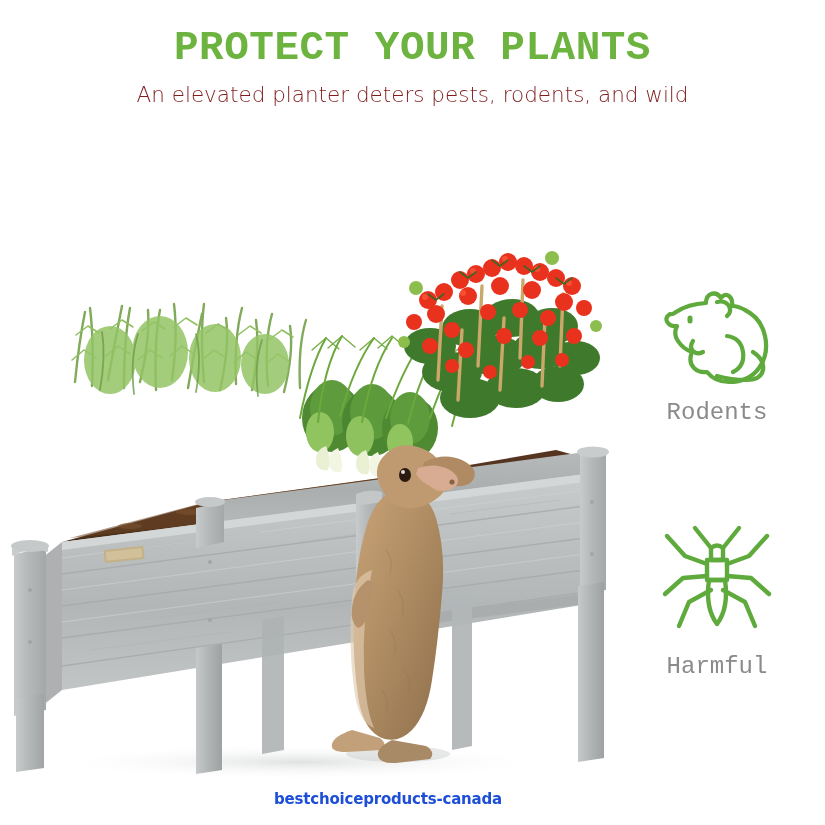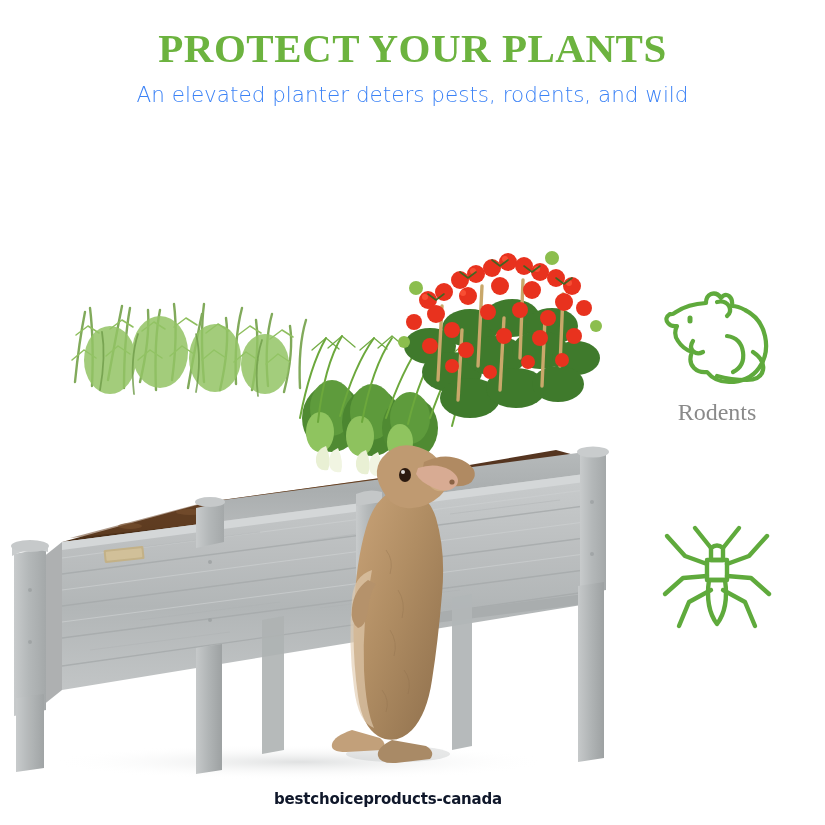--- a/index.html
+++ b/index.html
@@ -6,44 +6,44 @@
   body{
     width:825px;height:825px;background:#ffffff;overflow:hidden;
     font-family:"Liberation Sans", sans-serif;position:relative;
   }
   #stage{position:absolute;inset:0;width:825px;height:825px;background:#fff;}
 
   
   .headline{
     position:absolute;left:0;top:27px;width:825px;text-align:center;
     font-size:41px;font-weight:bold;letter-spacing:.5px;color:#6cb33f;
-    font-family:Liberation Serif, serif;line-height:1.05;
+    font-family:Liberation Mono, monospace;line-height:1.05;
   }
   .subline{
     position:absolute;left:92px;top:80px;width:641px;text-align:center;
-    font-size:21.5px;font-weight:300;color:#3b82f6;line-height:1.35;
+    font-size:21.5px;font-weight:300;color:#7f1d1d;line-height:1.35;
     font-family:"DejaVu Sans", sans-serif;
   }
   .subline span{display:block;}
 
   
   .feature{position:absolute;width:190px;text-align:center;}
   #feature-rodents{left:622px;top:278px;}
   #feature-insects{left:622px;top:522px;}
   .feature .ficon{display:block;margin:0 auto;}
   .flabel{
     margin-top:10px;font-size:24px;color:#8a8a8a;font-weight:300;
-    line-height:1.22;font-family:Liberation Serif, serif;
+    line-height:1.22;font-family:Liberation Mono, monospace;
   }
   .flabel span{display:block;}
 
   
   .watermark{
     position:absolute;left:0;top:790px;width:776px;text-align:center;
-    font-size:15px;font-weight:bold;color:#0f172a;letter-spacing:-.2px;
+    font-size:15px;font-weight:bold;color:#1d4ed8;letter-spacing:-.2px;
     font-family:"DejaVu Sans", sans-serif;
   }
 
   
   #product{position:absolute;left:0;top:150px;width:660px;height:640px;}
   #product svg{display:block;}
 </style>
 </head>
 <body>
 
@@ -454,18 +454,19 @@
         <path d="M50 42 L28 34 L10 14"></path>
         <path d="M50 54 L26 56 L8 72"></path>
         <path d="M54 68 L32 80 L22 104"></path>
 
         <path d="M70 42 L92 34 L110 14"></path>
         <path d="M70 54 L94 56 L112 72"></path>
         <path d="M66 68 L88 80 L98 104"></path>
       </g>
     </svg>
     <div class="flabel">
+      <span>Harmful</span>
     </div>
   </div>
 
   <div class="watermark">bestchoiceproducts-canada</div>
 
 </div>
 
 </body></html>

